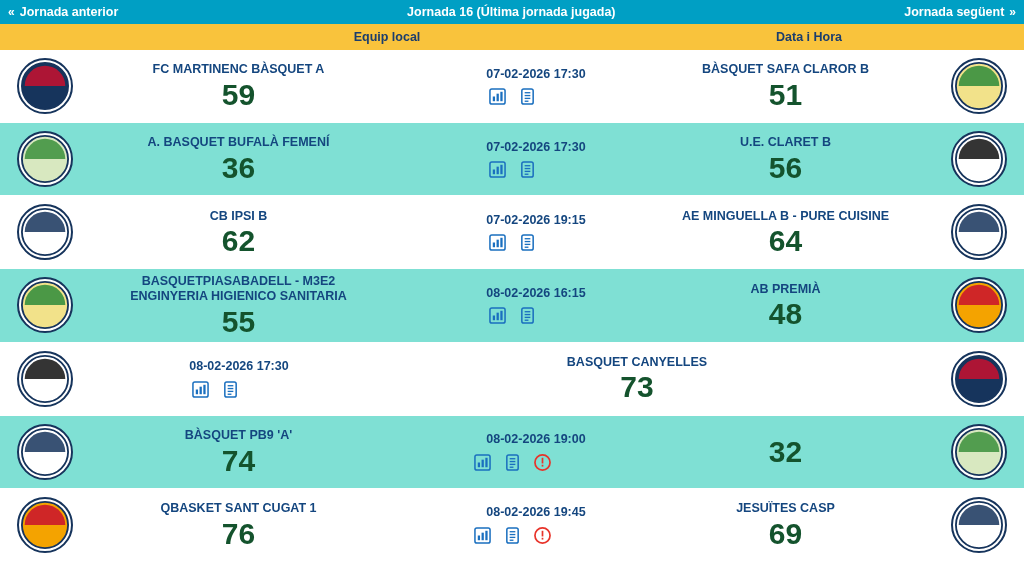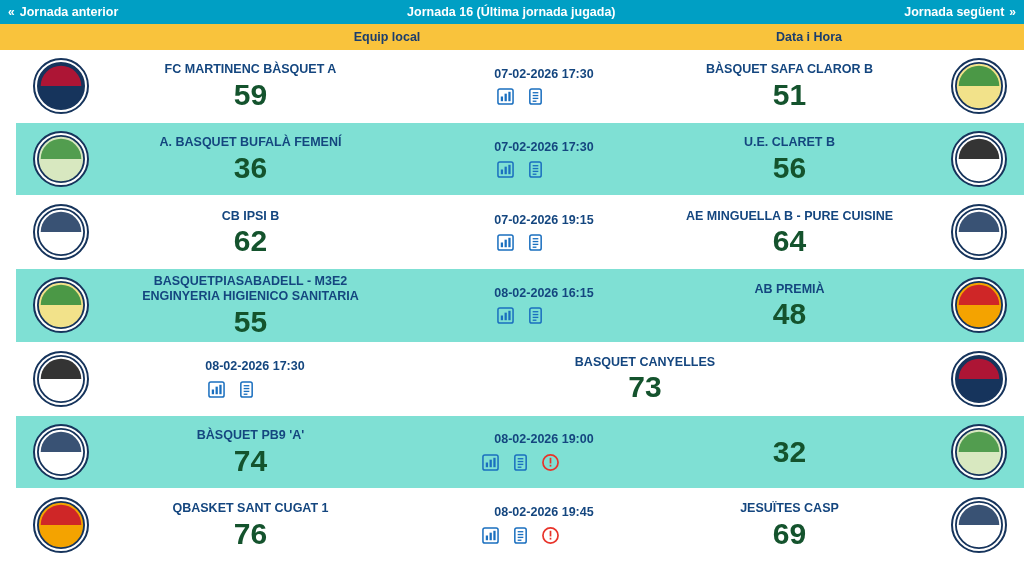--- a/index.html
+++ b/index.html
@@ -57,21 +57,21 @@
     flex: 0 0 26px;
     justify-content: flex-end;
   }
   .colheader .ch-logo { width: 90px; }
   .colheader .ch-local { flex: 1; text-align: center; }
   .colheader .ch-date { width: 250px; text-align: center; }
   .colheader .ch-visit { flex: 1; text-align: center; }
   .colheader .ch-logo2 { width: 90px; }
 
   
-  .rows { flex: 1; display: flex; flex-direction: column; padding-left: 16px; }
+  .rows { flex: 1; display: flex; flex-direction: column; }
   .row {
     flex: 1 1 0;
     display: flex;
     align-items: center;
     min-height: 0;
     border-bottom: 1px solid #ffffff;
   }
   .row.alt { background: #7fe0d4; gap: 20px; }
   .row.plain { background: #ffffff; }
 

